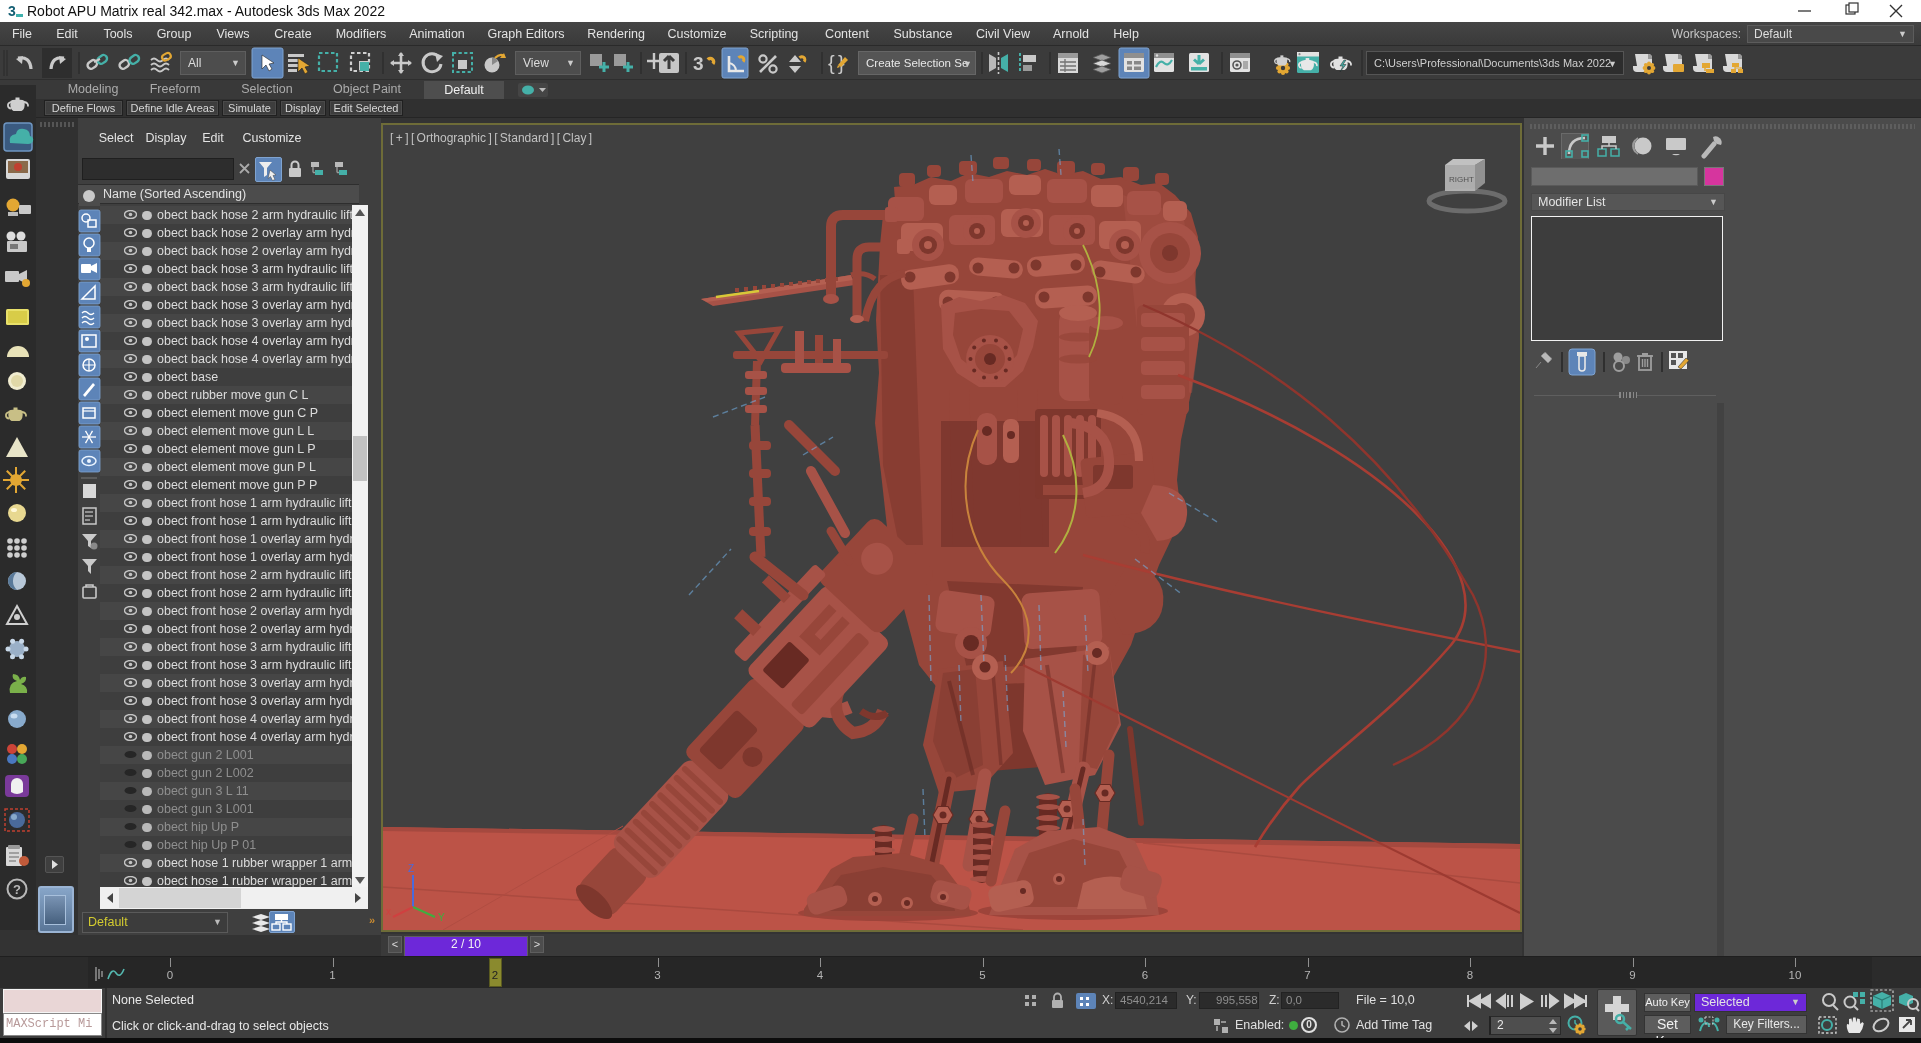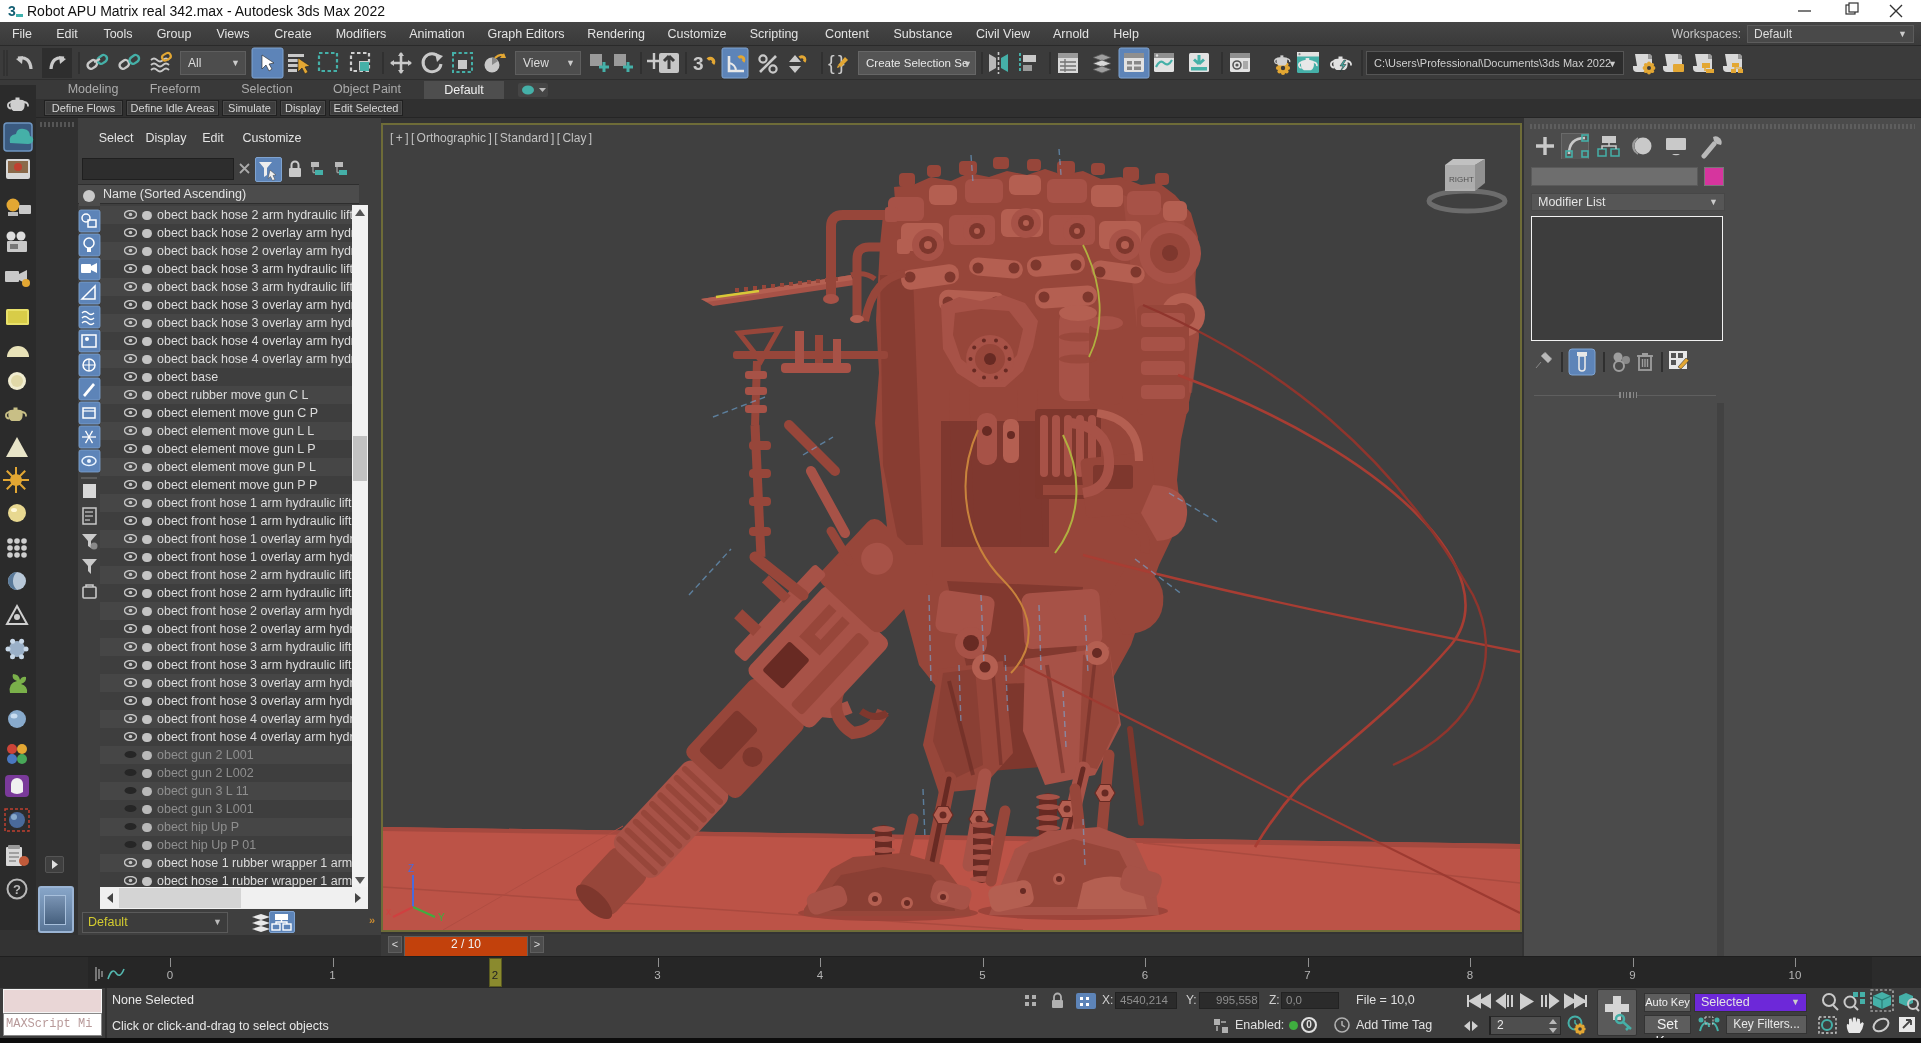--- a/index.html
+++ b/index.html
@@ -1184,21 +1184,21 @@
         <line x1="30" y1="782" x2="10" y2="792" stroke="#d04040"></line>
         <line x1="30" y1="782" x2="52" y2="792" stroke="#3fae3f"></line>
         <text x="25" y="747" font-size="10" fill="#4a6adc" font-family="Liberation Sans,sans-serif">Z</text>
         <text x="3" y="790" font-size="10" fill="#d04040" font-family="Liberation Sans,sans-serif">x</text>
         <text x="55" y="796" font-size="10" fill="#3fae3f" font-family="Liberation Sans,sans-serif">Y</text>
       </g>
     </svg>
   </div>
 <div class="a" style="left:381px;top:934px;width:1141px;height:22px;background:#3a3a3a">
     <div class="a" style="left:7px;top:2px;width:14px;height:17px;background:#4d4d4d;border:1px solid #5e5e5e;color:#ddd;font-size:11px;text-align:center;line-height:15px">&lt;</div>
-    <div class="a" style="left:23px;top:2px;width:124px;height:31px;background:#c2410c;border:1px solid #5e5e5e;color:#f2f2f2;font-size:12px;text-align:center;line-height:15px">2 / 10</div>
+    <div class="a" style="left:23px;top:2px;width:124px;height:31px;background:#6d28d9;border:1px solid #5e5e5e;color:#f2f2f2;font-size:12px;text-align:center;line-height:15px">2 / 10</div>
     <div class="a" style="left:149px;top:2px;width:14px;height:17px;background:#4d4d4d;border:1px solid #5e5e5e;color:#ddd;font-size:11px;text-align:center;line-height:15px">&gt;</div>
   </div>
 <div class="a" style="left:1524px;top:118px;width:397px;height:870px;background:#4b4b4b">
     <div class="a" style="left:6px;top:6px;width:385px;height:5px;background:repeating-linear-gradient(90deg,#5e5e5e 0 2px,#4b4b4b 2px 4px)"></div>
     <div class="a" style="left:37px;top:15px;width:28px;height:26px;background:#575757;border:1px solid #6a6a6a;border-bottom:none"></div>
     <svg class="a" style="left:8px;top:15px" width="200" height="26">
       <path d="M13 4 v18 M4 13 h18" stroke="#c9c9c9" stroke-width="3.4"></path>
       <g transform="translate(33,1)">
         <path d="M4 20 q0 -16 16 -16" stroke="#c9c9c9" stroke-width="2.6" fill="none"></path>
         <g fill="none" stroke="#45b0a8" stroke-width="1.6">

